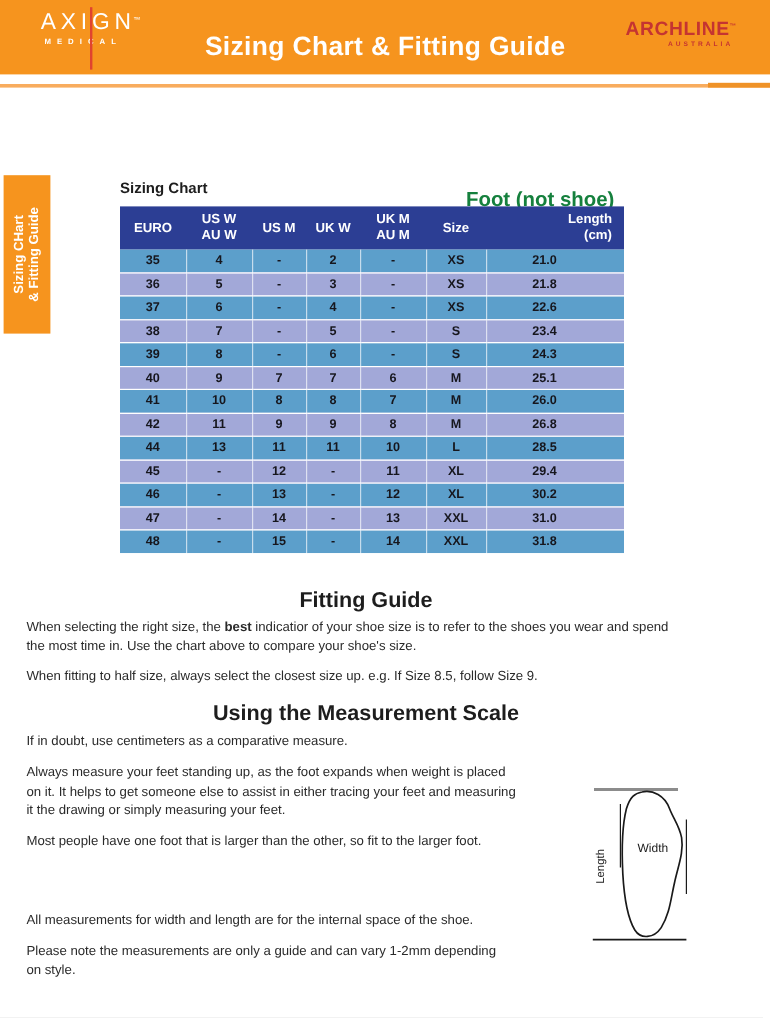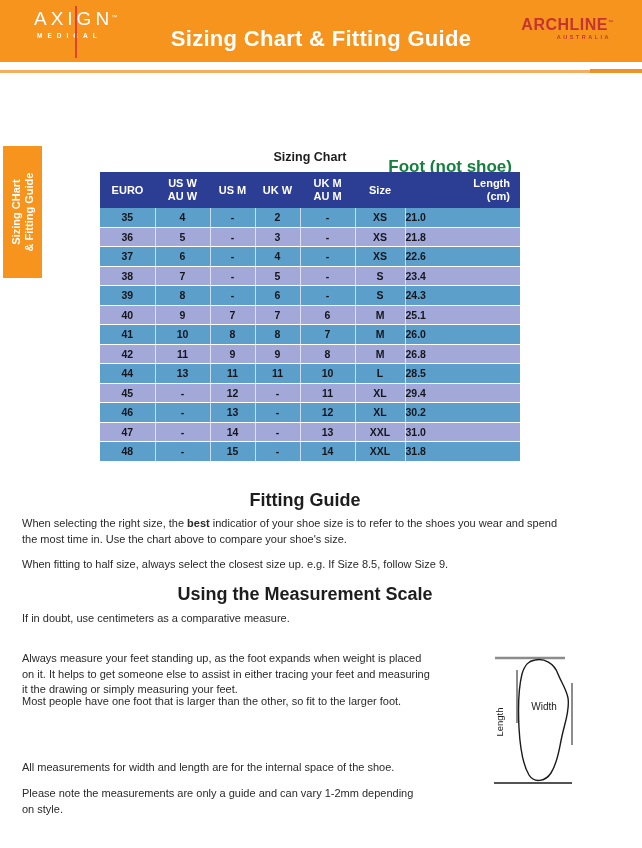--- a/index.html
+++ b/index.html
@@ -21,32 +21,32 @@
   .arch-tm{font-size:5.5px;vertical-align:top;position:relative;top:-3px;}
   .arch-sub{font-size:5.5px;font-weight:bold;letter-spacing:2.5px;margin-top:1px;padding-right:3px;}
   .divider{position:absolute;left:0;top:70px;width:642px;height:3px;background:#F8AC5E;}
   .divider-end{position:absolute;right:0;top:-1px;width:52px;height:4px;background:#EF9227;}
   
   .side-tab{position:absolute;left:3px;top:146px;width:39px;height:132px;background:var(--orange,#F6941E);
     display:flex;align-items:center;justify-content:center;}
   .side-tab span{transform:rotate(-90deg);white-space:pre-line;text-align:center;color:#fff;
     font-size:11px;font-weight:bold;line-height:13px;width:140px;flex:none;}
   
-  .sizing-title{position:absolute;top:150px;left:100px;width:420px;text-align:center;
+  .sizing-title{position:absolute;top:150px;left:100px;width:420px;text-align:left;
     font-size:12.5px;font-weight:bold;color:#1d1d1d;}
   .foot-note{position:absolute;top:157px;left:305px;width:207px;text-align:right;
     font-size:17px;font-weight:bold;color:#15803d;}
   table.sizing{position:absolute;top:172px;left:100px;width:420px;border-collapse:collapse;table-layout:fixed;}
   table.sizing th{background:var(--navy,#2C3E94);color:#fff;font-size:11px;font-weight:bold;
     white-space:pre-line;line-height:13px;height:36px;padding:0;vertical-align:middle;text-align:center;}
   table.sizing th:last-child{text-align:right;padding-right:10px;}
   table.sizing td{height:18.5px;padding:0;text-align:center;font-size:10.5px;font-weight:bold;
     color:#16161d;border-bottom:1px solid #fff;}
   table.sizing td:not(:last-child){border-right:1px solid rgba(255,255,255,0.65);}
-  table.sizing td:last-child{text-align:left;padding-right:18px;}
+  table.sizing td:last-child{text-align:center;padding-right:18px;}
   table.sizing tbody tr:nth-child(odd){background:var(--row-blue,#5C9FCB);}
   table.sizing tbody tr:nth-child(even){background:var(--row-lavender,#A2A8D8);}
   
   .h-center{position:absolute;left:20px;width:570px;text-align:center;font-size:18px;
     font-weight:bold;color:#1d1d1d;}
   .para{position:absolute;left:22px;width:575px;font-size:11px;line-height:15.5px;color:#2a2a2a;
     white-space:pre-line;}
   
   .foot-svg{position:absolute;left:486px;top:644px;}
 </style>
@@ -224,21 +224,21 @@
       </tbody>
   </table>
 
   <div class="h-center" style="top:490px">Fitting Guide</div>
   <div class="para" style="top:516px"><span>When selecting the right size, the </span><b>best</b><span> indicatior of your shoe size is to refer to the shoes you wear and spend
 the most time in. Use the chart above to compare your shoe's size.</span></div>
   <div class="para" style="top:557px">When fitting to half size, always select the closest size up. e.g. If Size 8.5, follow Size 9.</div>
 
   <div class="h-center" style="top:584px">Using the Measurement Scale</div>
   <div class="para" style="top:611px">If in doubt, use centimeters as a comparative measure.</div>
-  <div class="para" style="top:651px;width:520px">Always measure your feet standing up, as the foot expands when weight is placed
+  <div class="para" style="top:637px;width:520px">Always measure your feet standing up, as the foot expands when weight is placed
 on it. It helps to get someone else to assist in either tracing your feet and measuring
 it the drawing or simply measuring your feet.</div>
   <div class="para" style="top:694px">Most people have one foot that is larger than the other, so fit to the larger foot.</div>
   <div class="para" style="top:760px">All measurements for width and length are for the internal space of the shoe.</div>
   <div class="para" style="top:786px;width:500px">Please note the measurements are only a guide and can vary 1-2mm depending
 on style.</div>
 
   <svg class="foot-svg" width="114" height="150" viewBox="0 0 114 150">
     <line x1="9" y1="14" x2="79" y2="14" stroke="#8C8C8C" stroke-width="2.5"></line>
     <path d="M 49 16 C 58 14, 68 19, 72 30 C 75 38, 80 44, 82 54 C 84 66, 79 78, 76 92 C 73 105, 72 118, 65 129 C 59 138, 48 139, 43 131 C 37 121, 34 102, 33 84 C 32 64, 33 42, 36 30 C 39 20, 43 17, 49 16 Z" fill="none" stroke="#1a1a1a" stroke-width="1.4"></path>

